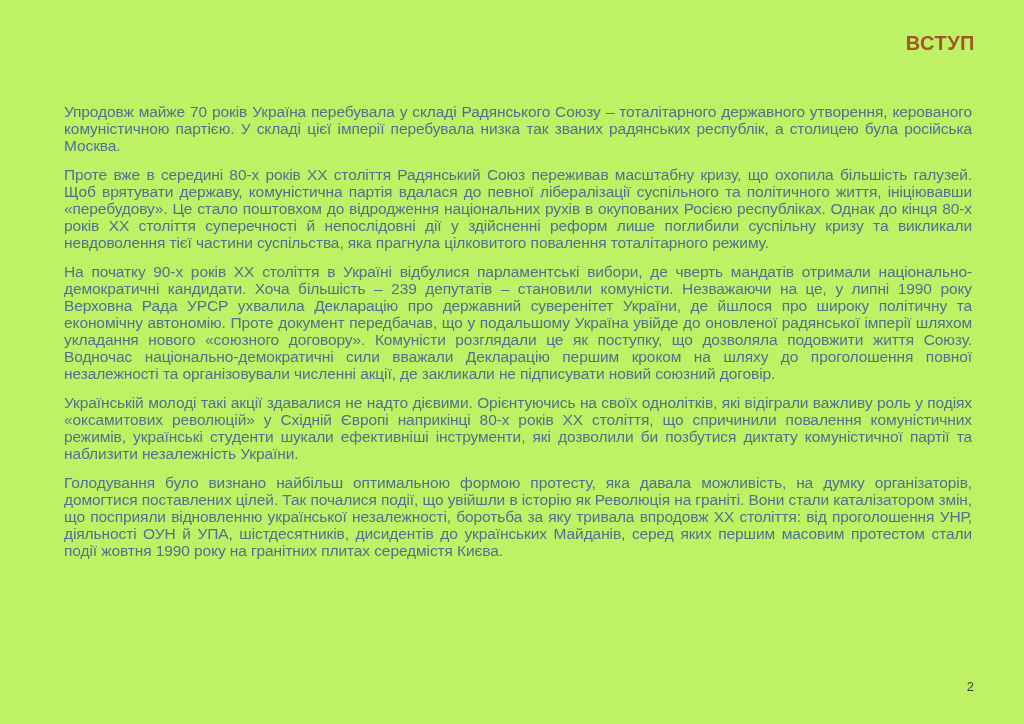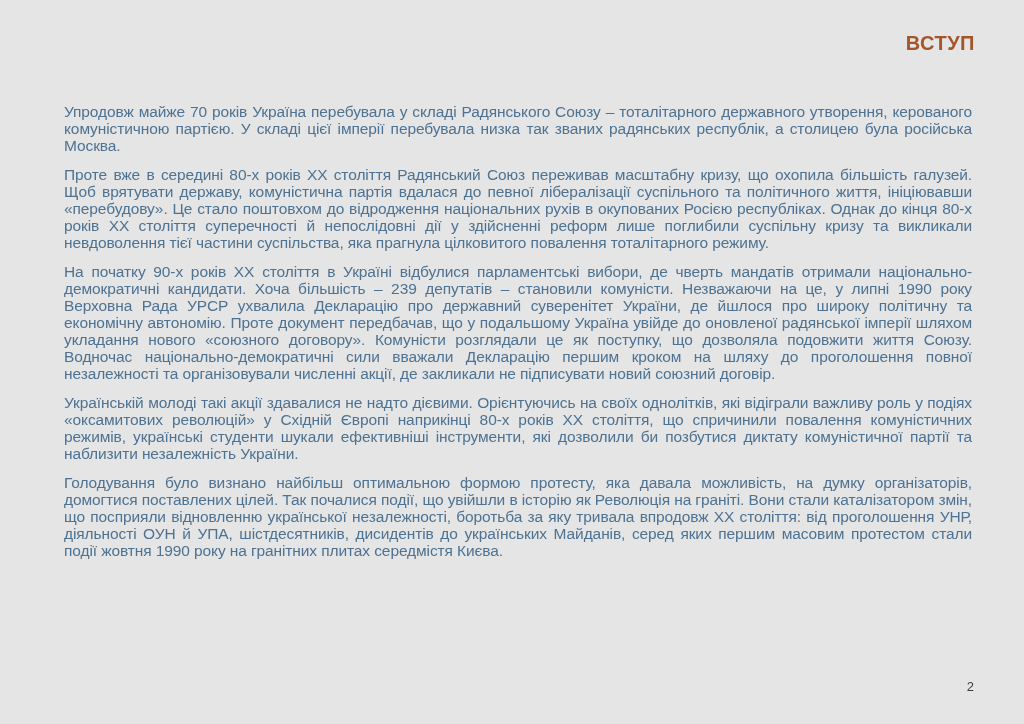--- a/index.html
+++ b/index.html
@@ -4,21 +4,21 @@
 <style>
   html, body {
     margin: 0;
     padding: 0;
     background: #ffffff;
   }
   .page {
     position: relative;
     width: 1024px;
     height: 724px;
-    background: #e5e5e5;
+    background: #bef264;
     overflow: hidden;
     font-family: "Liberation Sans", sans-serif;
   }
   .title {
     position: absolute;
     top: 32px;
     right: 49px;
     margin: 0;
     font-size: 20px;
     font-weight: bold;

